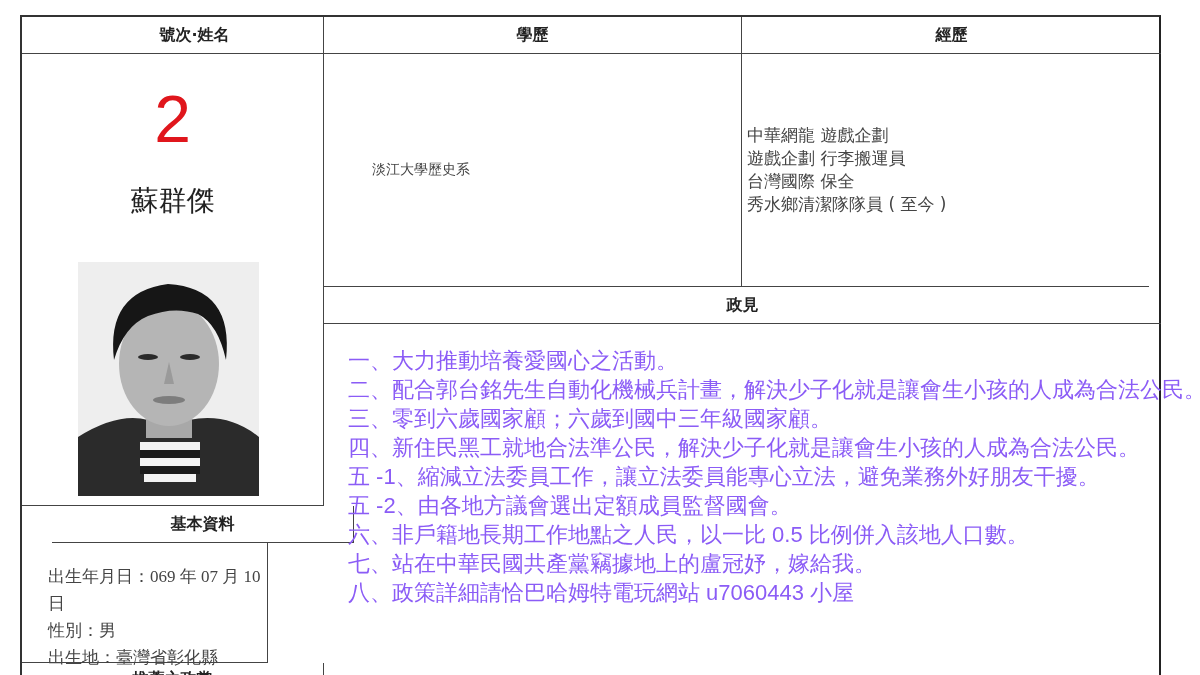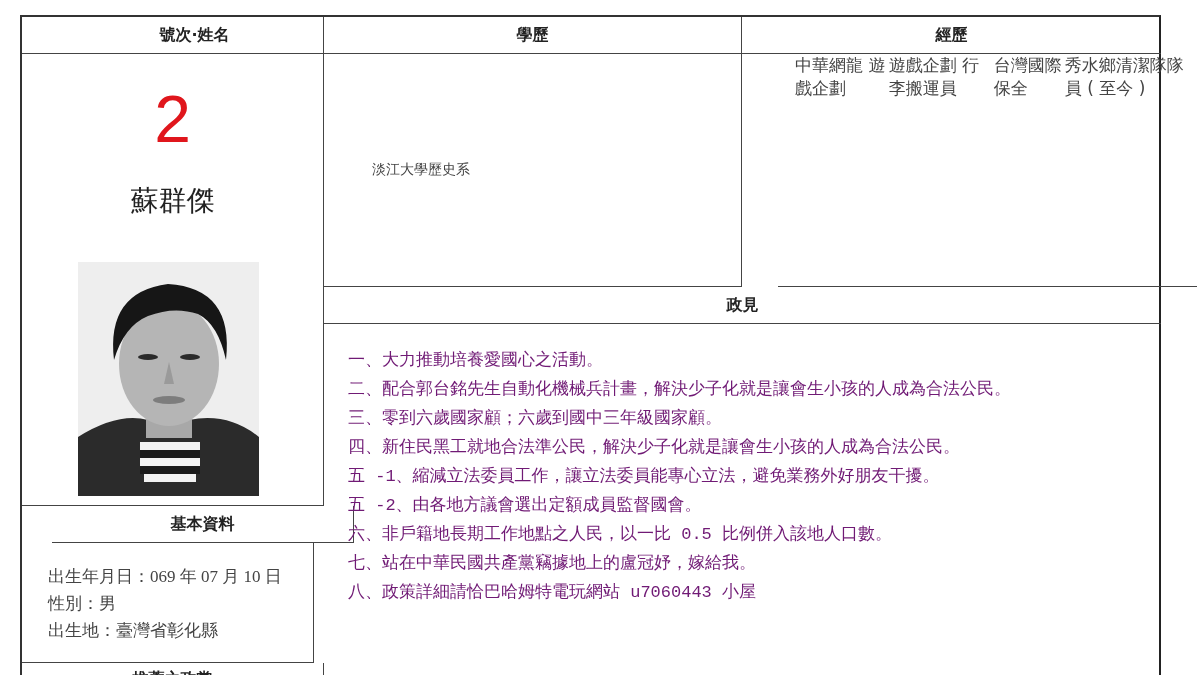--- a/index.html
+++ b/index.html
@@ -32,36 +32,36 @@
     }
     .cand-name {
       position: absolute; left: 0; width: 100%; top: 128px;
       text-align: center; font-size: 28px; font-weight: normal; color: #222;
     }
     .photo {
       position: absolute; left: 56px; top: 208px; width: 181px; height: 234px;
       background: #efefef; overflow: hidden;
     }
     #hdr-basic { left: 0; top: 489px; width: 302px; height: 37px; margin-left: 30px; }
-    #basic-body { left: 0; top: 526px; width: 292px; height: 120px; padding: 20px 0 0 26px; }
+    #basic-body { left: 0; top: 526px; width: 246px; height: 120px; padding: 20px 0 0 26px; }
     .basic-line { font-family: "Liberation Serif", serif; font-size: 17px; line-height: 27px; color: #444; }
     #hdr-party { left: 0; top: 646px; width: 302px; height: 37px; align-items: flex-start; padding-top: 6px; }
 
     
     #hdr-edu { left: 302px; top: 0; width: 418px; height: 37px; }
     #hdr-exp { left: 720px; top: 0; width: 419px; height: 37px; }
     #edu-body { left: 302px; top: 37px; width: 418px; height: 233px;
       display: flex; align-items: center; padding-left: 18px; }
-    #exp-body { left: 756px; top: 37px; width: 419px; height: 233px;
-      display: flex; flex-direction: row; justify-content: center; padding-left: 17px; }
+    #exp-body { left: 708px; top: 37px; width: 419px; height: 233px;
+      display: flex; flex-direction: column; justify-content: center; padding-left: 17px; }
     .body-text { font-family: Liberation Serif, serif; font-size: 14px; color: #444; margin-left: 30px; }
     .exp-line { font-size: 17px; line-height: 23px; color: #444; }
     #hdr-policy { left: 302px; top: 270px; width: 837px; height: 37px; }
     #policy-body { left: 302px; top: 307px; width: 837px; height: 400px; padding: 22px 0 0 24px; }
-    .policy-line { font-family: Liberation Mono, monospace; font-size: 17px; line-height: 29px; color: #701a75; white-space: nowrap; }
+    .policy-line { font-family: Liberation Sans, sans-serif; font-size: 22px; line-height: 29px; color: #8b5cf6; white-space: nowrap; }
   </style>
 </head>
 <body>
 
 <div class="sheet">
 
   <div class="cell hdr b-right b-bottom" id="hdr-name">號次·姓名</div>
 
   <div class="cell b-right b-bottom" id="id-block">
     <div class="cand-number">2</div>

